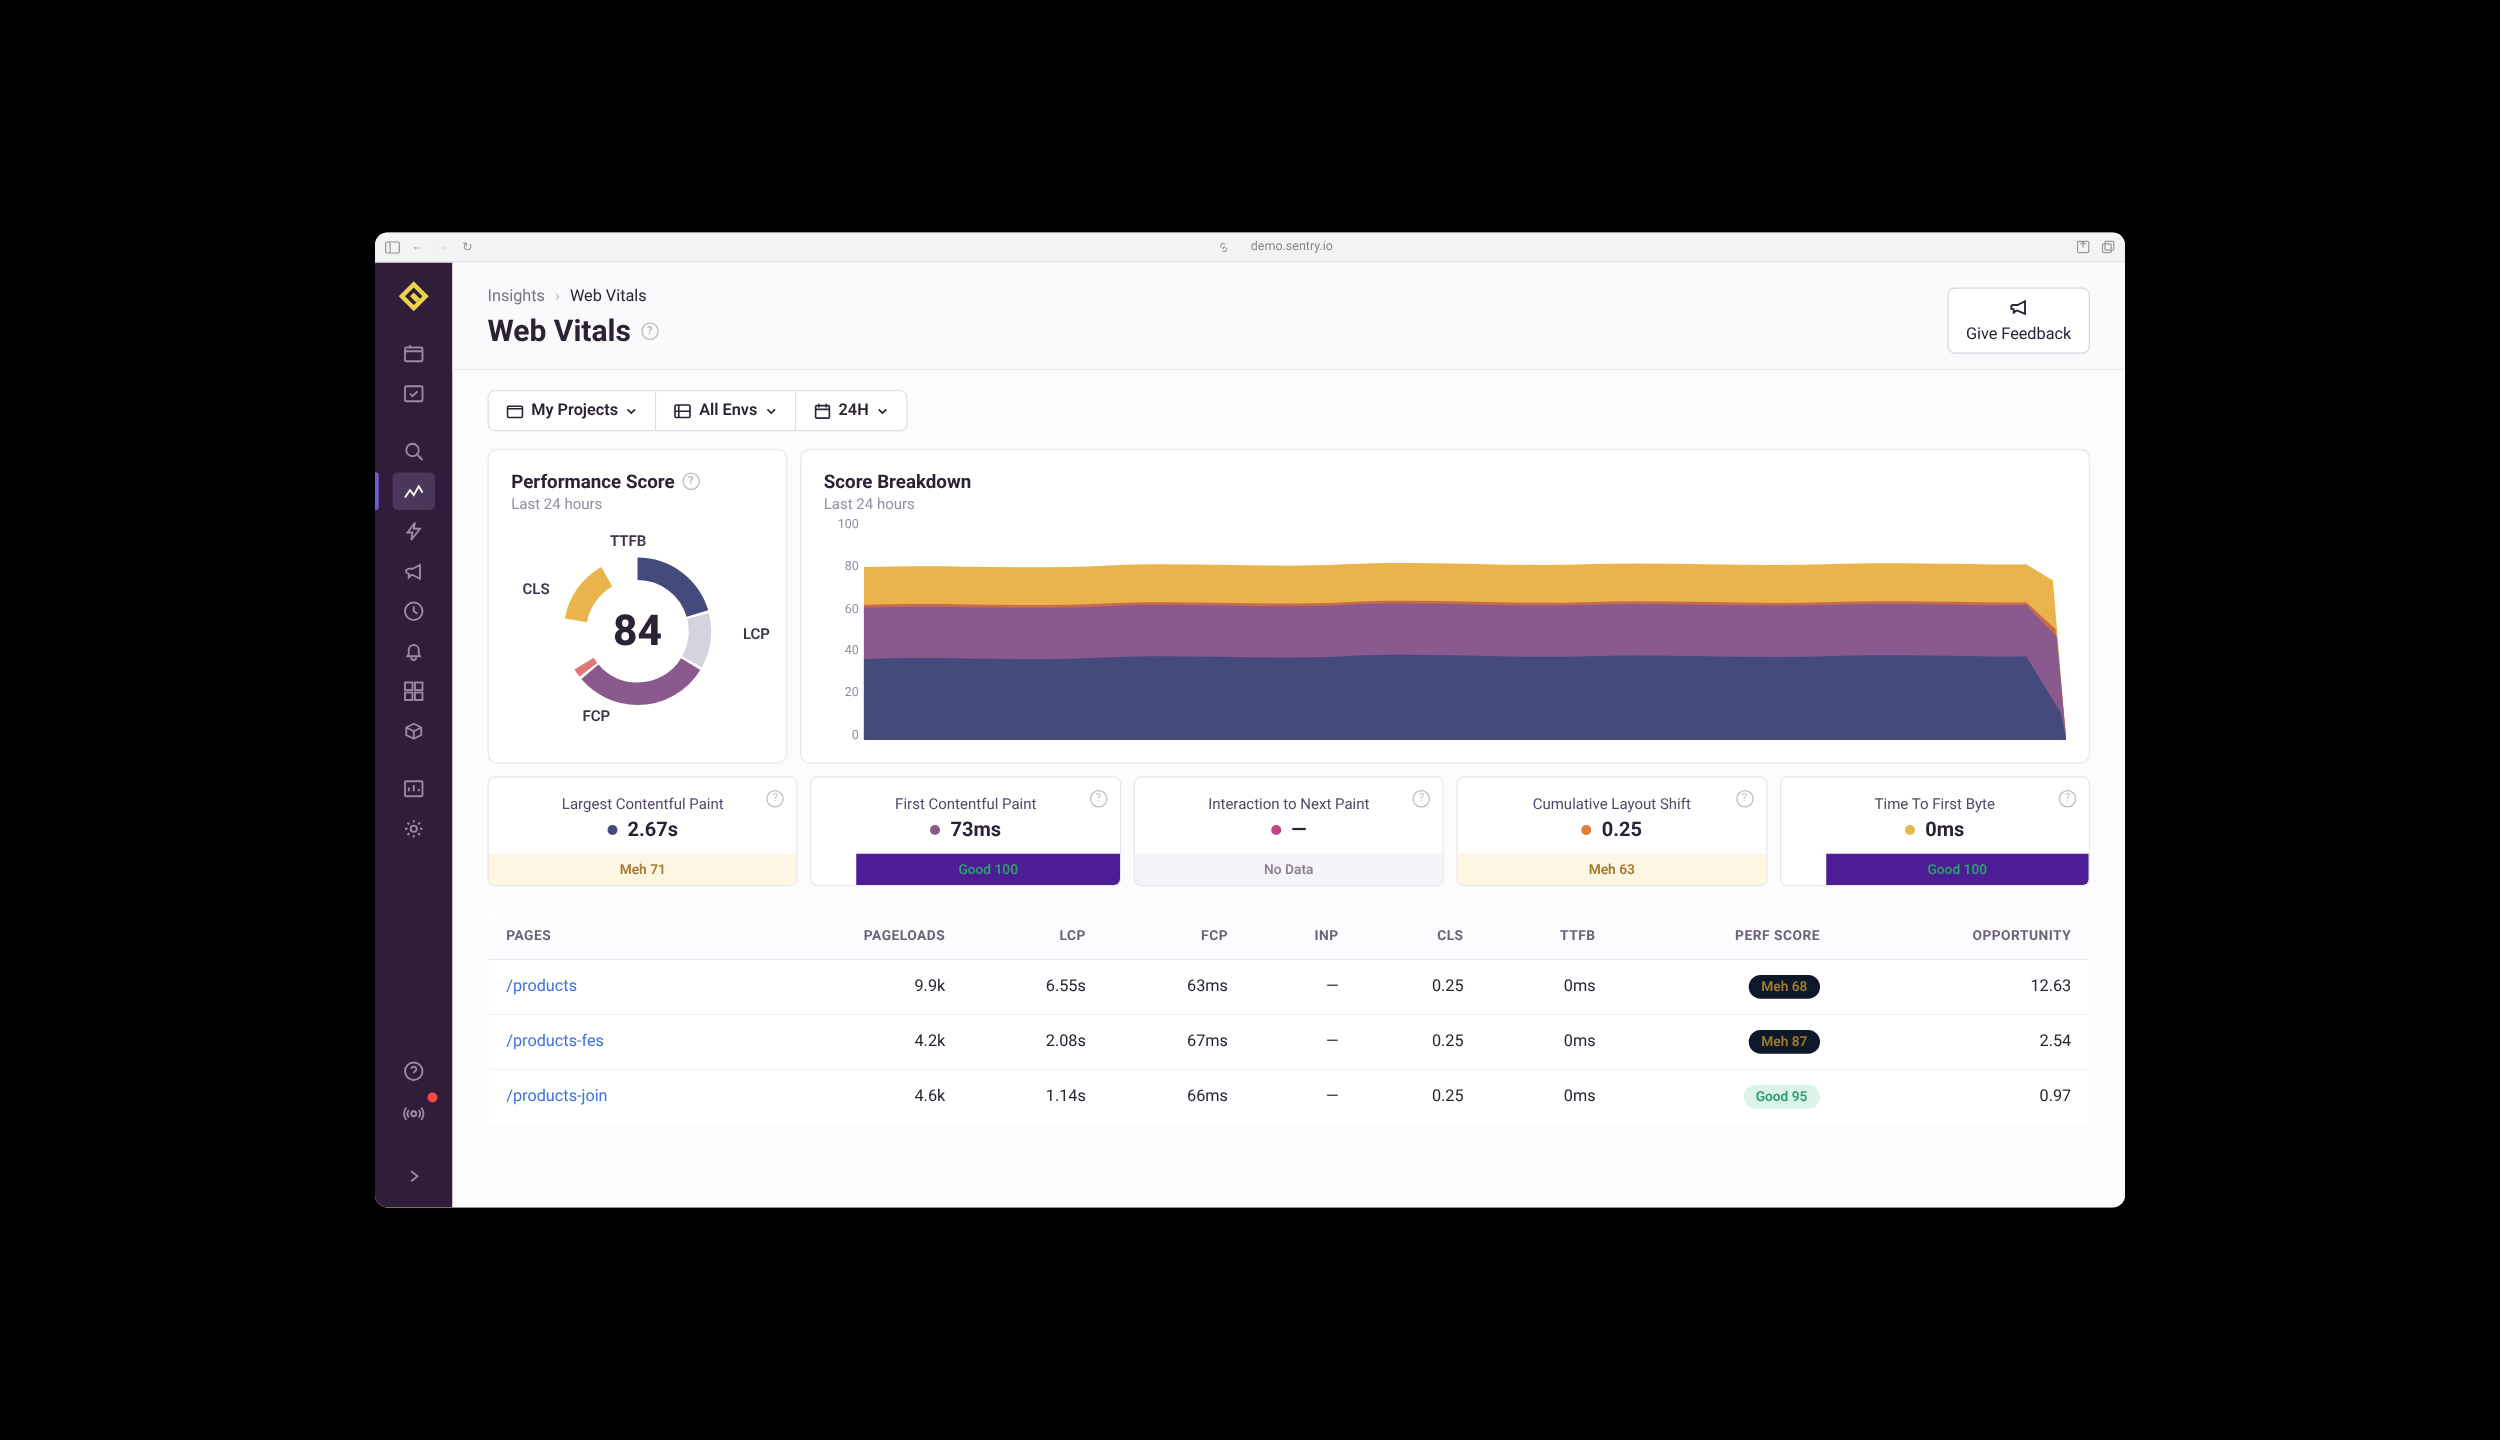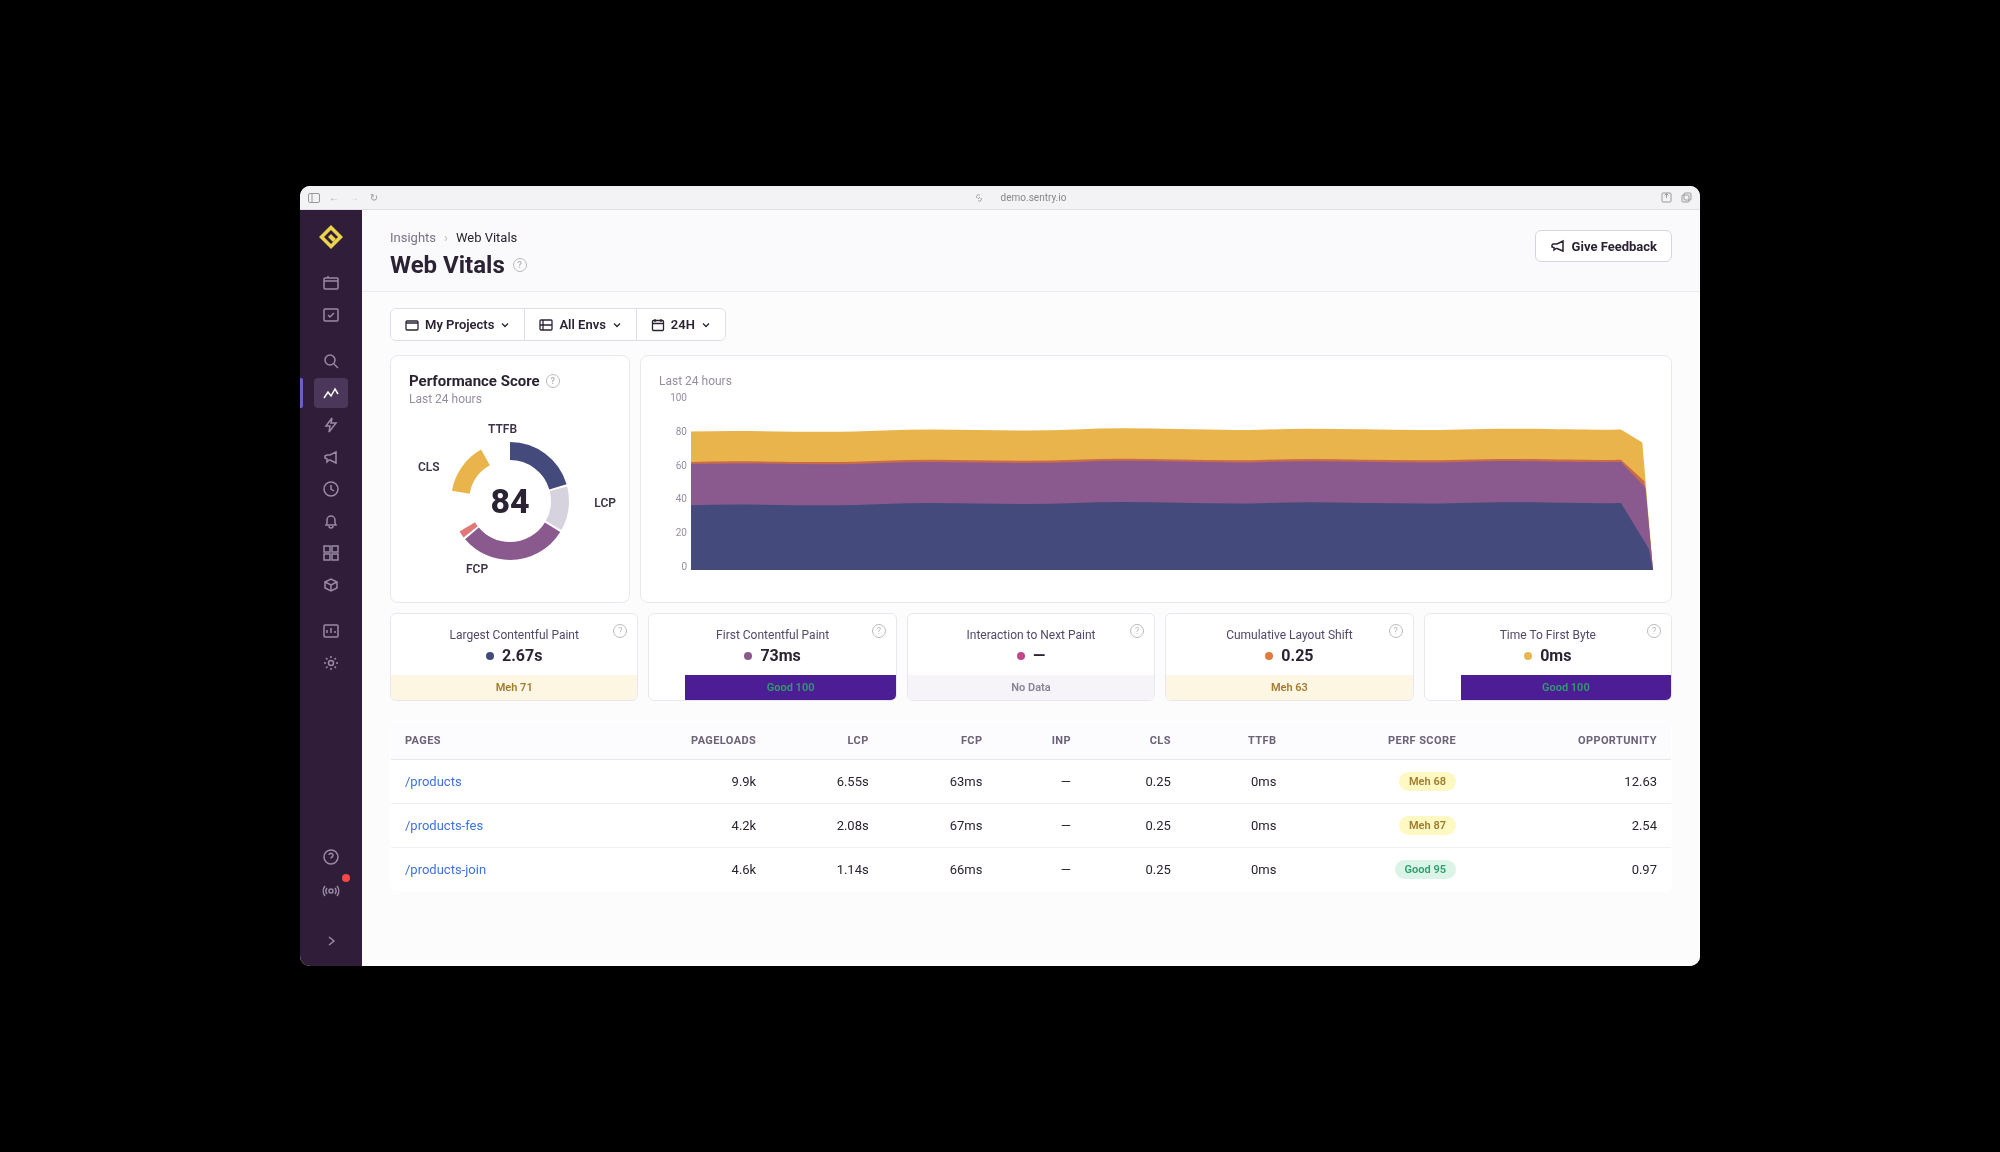--- a/index.html
+++ b/index.html
@@ -24,21 +24,21 @@
   .sidebar-bottom { margin-top:auto; display:flex; flex-direction:column; align-items:center; gap:4px; padding-bottom:10px; }
   .red-dot { position:absolute; top:-2px; right:-2px; width:8px; height:8px; background:#fa4747; border-radius:50%; }
 
   
   .main { flex: 1; background: #fcfcfd; overflow-y: auto; }
   .header { padding: 20px 28px 12px; border-bottom: 1px solid #eceaef; display:flex; justify-content:space-between; align-items:flex-start; background:#faf9fb; }
   .crumbs { display:flex; align-items:center; gap:8px; font-size:13px; color:#7b7387; margin-bottom:6px; }
   .crumbs .sep { color:#bbb; }
   .title { font-size:24px; font-weight:700; color:#2b2233; display:flex; align-items:center; gap:8px; }
   .help-ico { width:14px; height:14px; border:1.5px solid #bbb; border-radius:50%; display:inline-flex; align-items:center; justify-content:center; font-size:9px; color:#bbb; }
-  .feedback-btn { background:#fff; border:1px solid #d8d4de; border-radius:6px; padding:7px 14px; font-size:13px; font-weight:700; color:#2b2233; display:flex; align-items:center; gap:6px; cursor:pointer; }
+  .feedback-btn { background:#fff; border:1px solid #d8d4de; border-radius:6px; padding:7px 14px; font-size:13px; font-weight:400; color:#2b2233; display:flex; align-items:center; gap:6px; cursor:pointer;flex-direction:column; }
 
   .content { padding: 16px 28px; }
 
   
   .filters { display:flex; gap:0; border:1px solid #e0dce5; border-radius:6px; width:fit-content; margin-bottom:14px; overflow:hidden; }
   .filter { padding:8px 14px; font-size:13px; font-weight:600; color:#2b2233; display:flex; align-items:center; gap:6px; border-right:1px solid #e0dce5; cursor:pointer; background:#fff; }
   .filter:last-child { border:none; }
   .chev-ico { width:10px; height:10px; }
 
   
@@ -80,21 +80,21 @@
   .pager button:last-child { border:none; }
 
   
   table { width:100%; border-collapse:collapse; margin-top:12px; background:#fff; border:1px solid #eae6ef; border-radius:8px; overflow:hidden; }
   th { font-size:11px; font-weight:700; color:#6b6278; letter-spacing:0.4px; text-align:right; padding:12px 14px; border-bottom:1px solid #eae6ef; background:#fcfbfd; }
   th:first-child { text-align:left; }
   td { font-size:13px; color:#2b2233; padding:12px 14px; text-align:right; border-bottom:1px solid #f2eff6; }
   td:first-child { text-align:left; }
   td a { color:#3d73dd; text-decoration:none; }
   .badge { display:inline-block; padding:3px 10px; border-radius:12px; font-size:11px; font-weight:600; }
-  .badge-meh { background:#fef9c3; color:#a37b2e; }
+  .badge-meh { background:#0f172a; color:#a37b2e; }
   .badge-good { background:#dcf3e8; color:#2d9d6e; }
 
   svg { display:block; }
 </style>
 </head>
 <body>
 
 <div class="window">
 
   <div class="chrome">
@@ -310,20 +310,21 @@
               </svg>
               <div class="donut-center">84</div>
               <span class="d-label" style="top:6px;left:78px">TTFB</span>
               <span class="d-label" style="top:80px;right:-6px">LCP</span>
               <span class="d-label" style="bottom:10px;left:56px">FCP</span>
               <span class="d-label" style="top:44px;left:8px">CLS</span>
             </div>
           </div>
 
           <div class="card break-card">
+            <div class="card-title">Score Breakdown</div>
             <div class="card-sub">Last 24 hours</div>
             <div class="area-chart">
               <div class="y-axis">
                 <span>100</span>
                 <span>80</span>
                 <span>60</span>
                 <span>40</span>
                 <span>20</span>
                 <span>0</span>
               </div>

